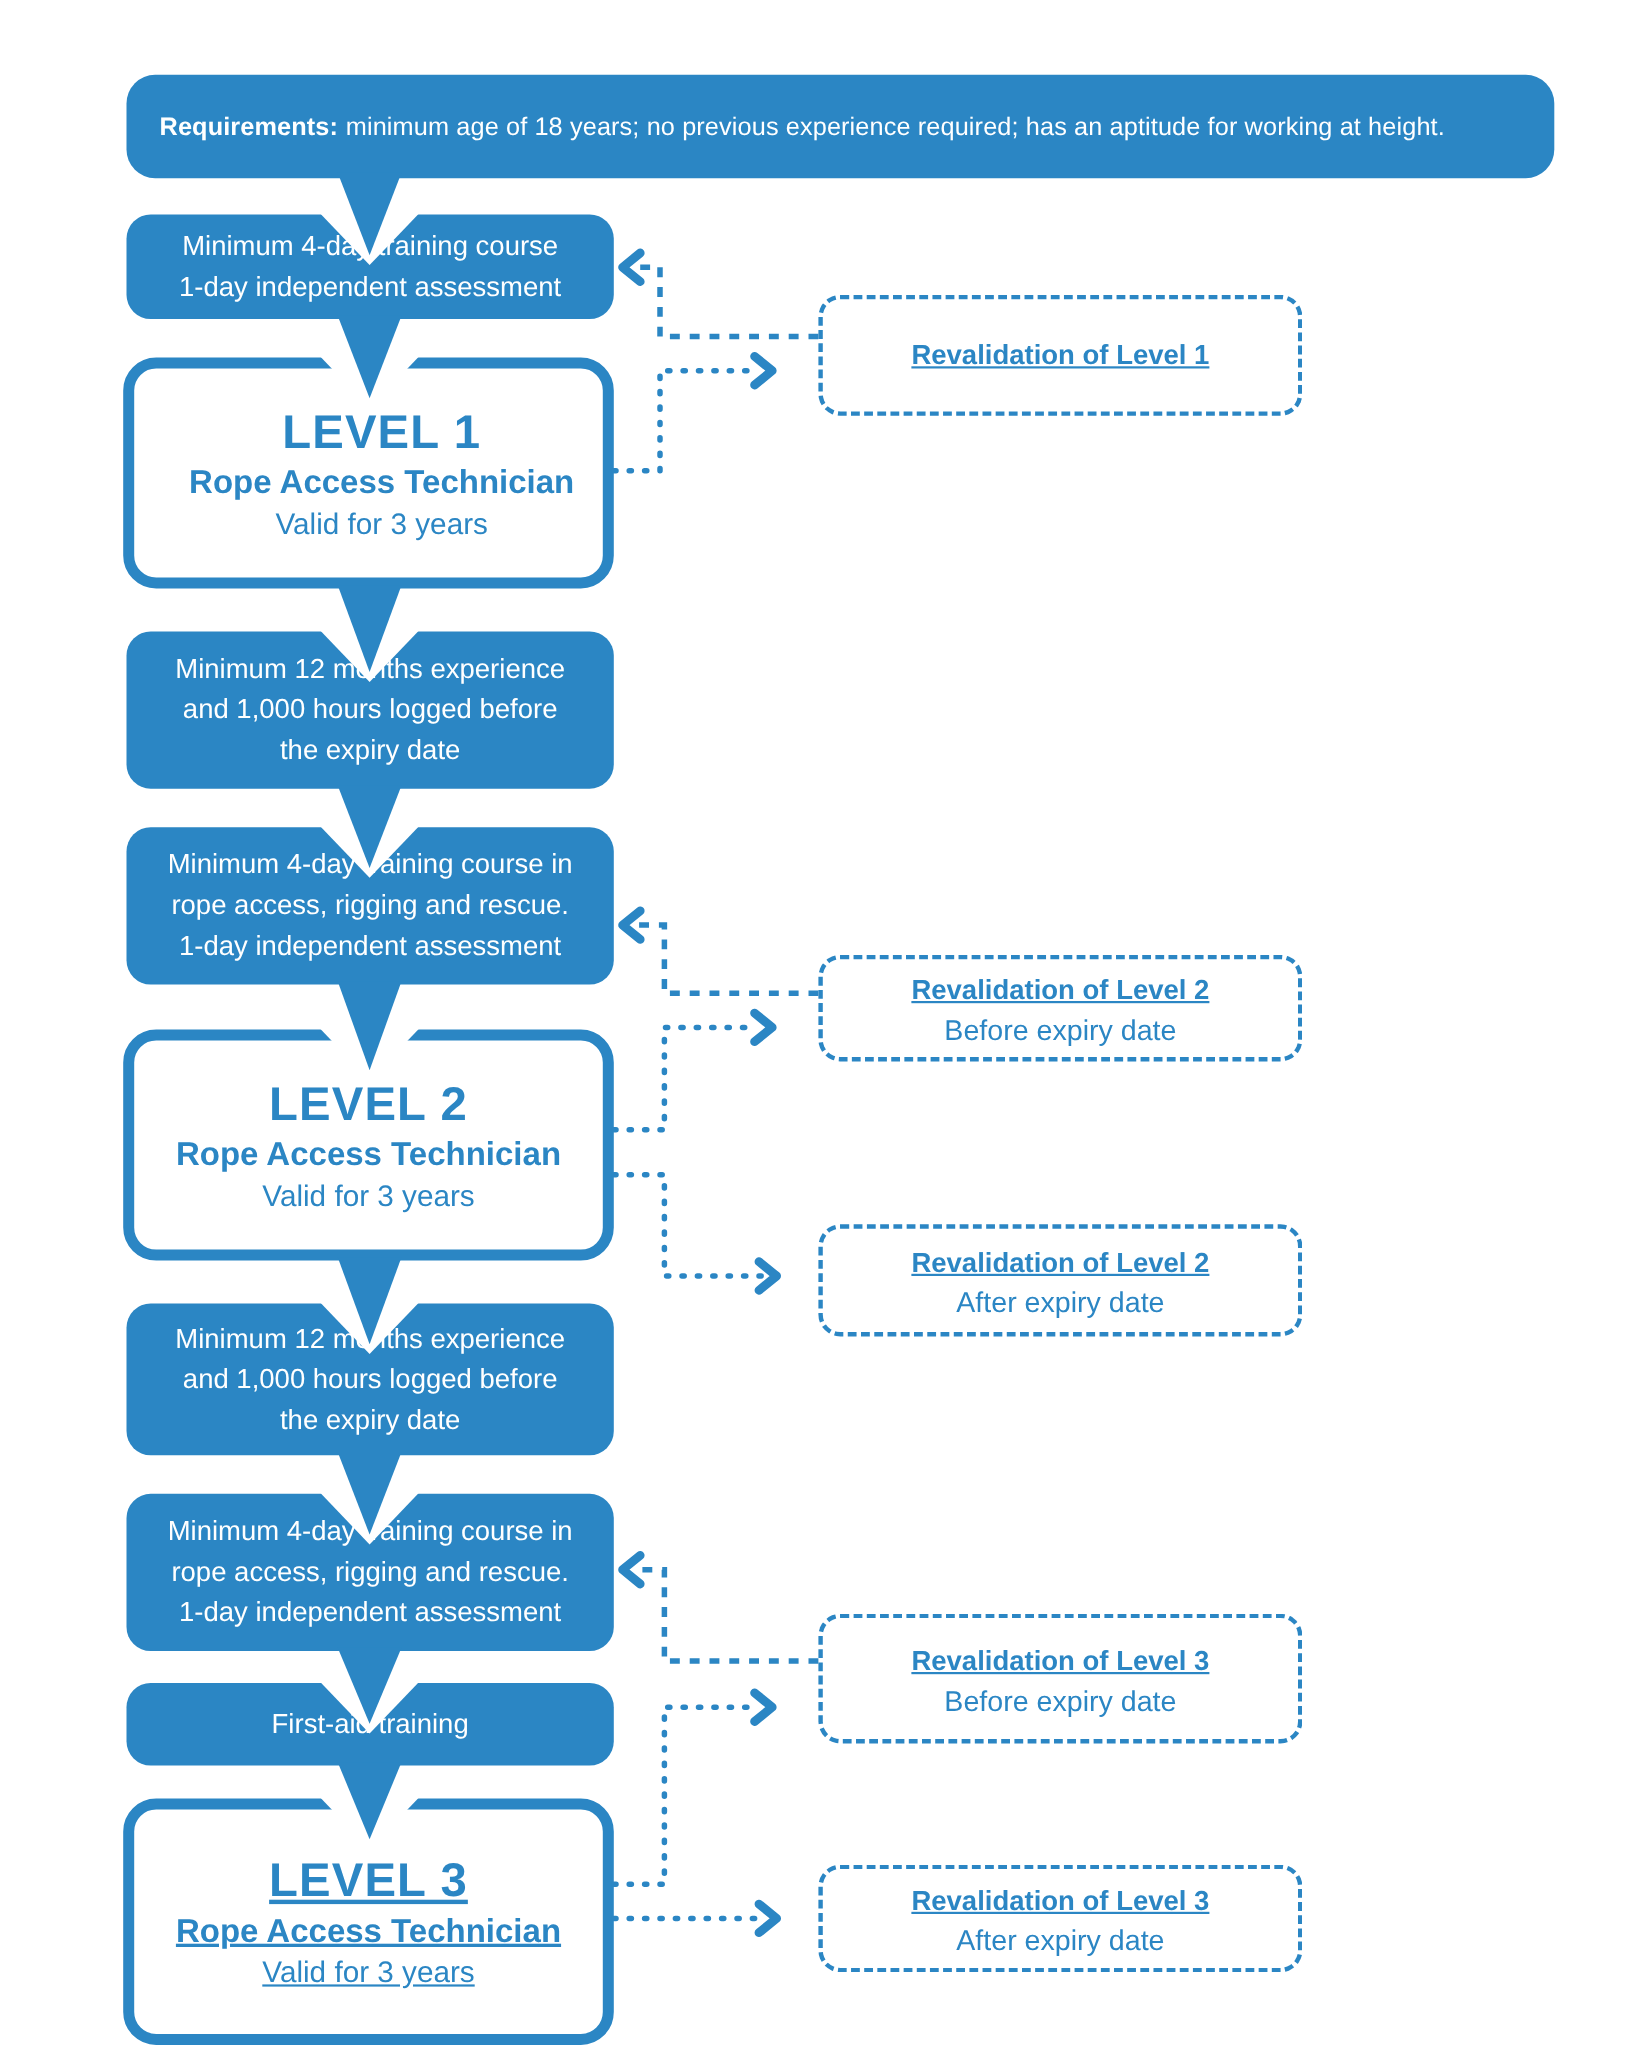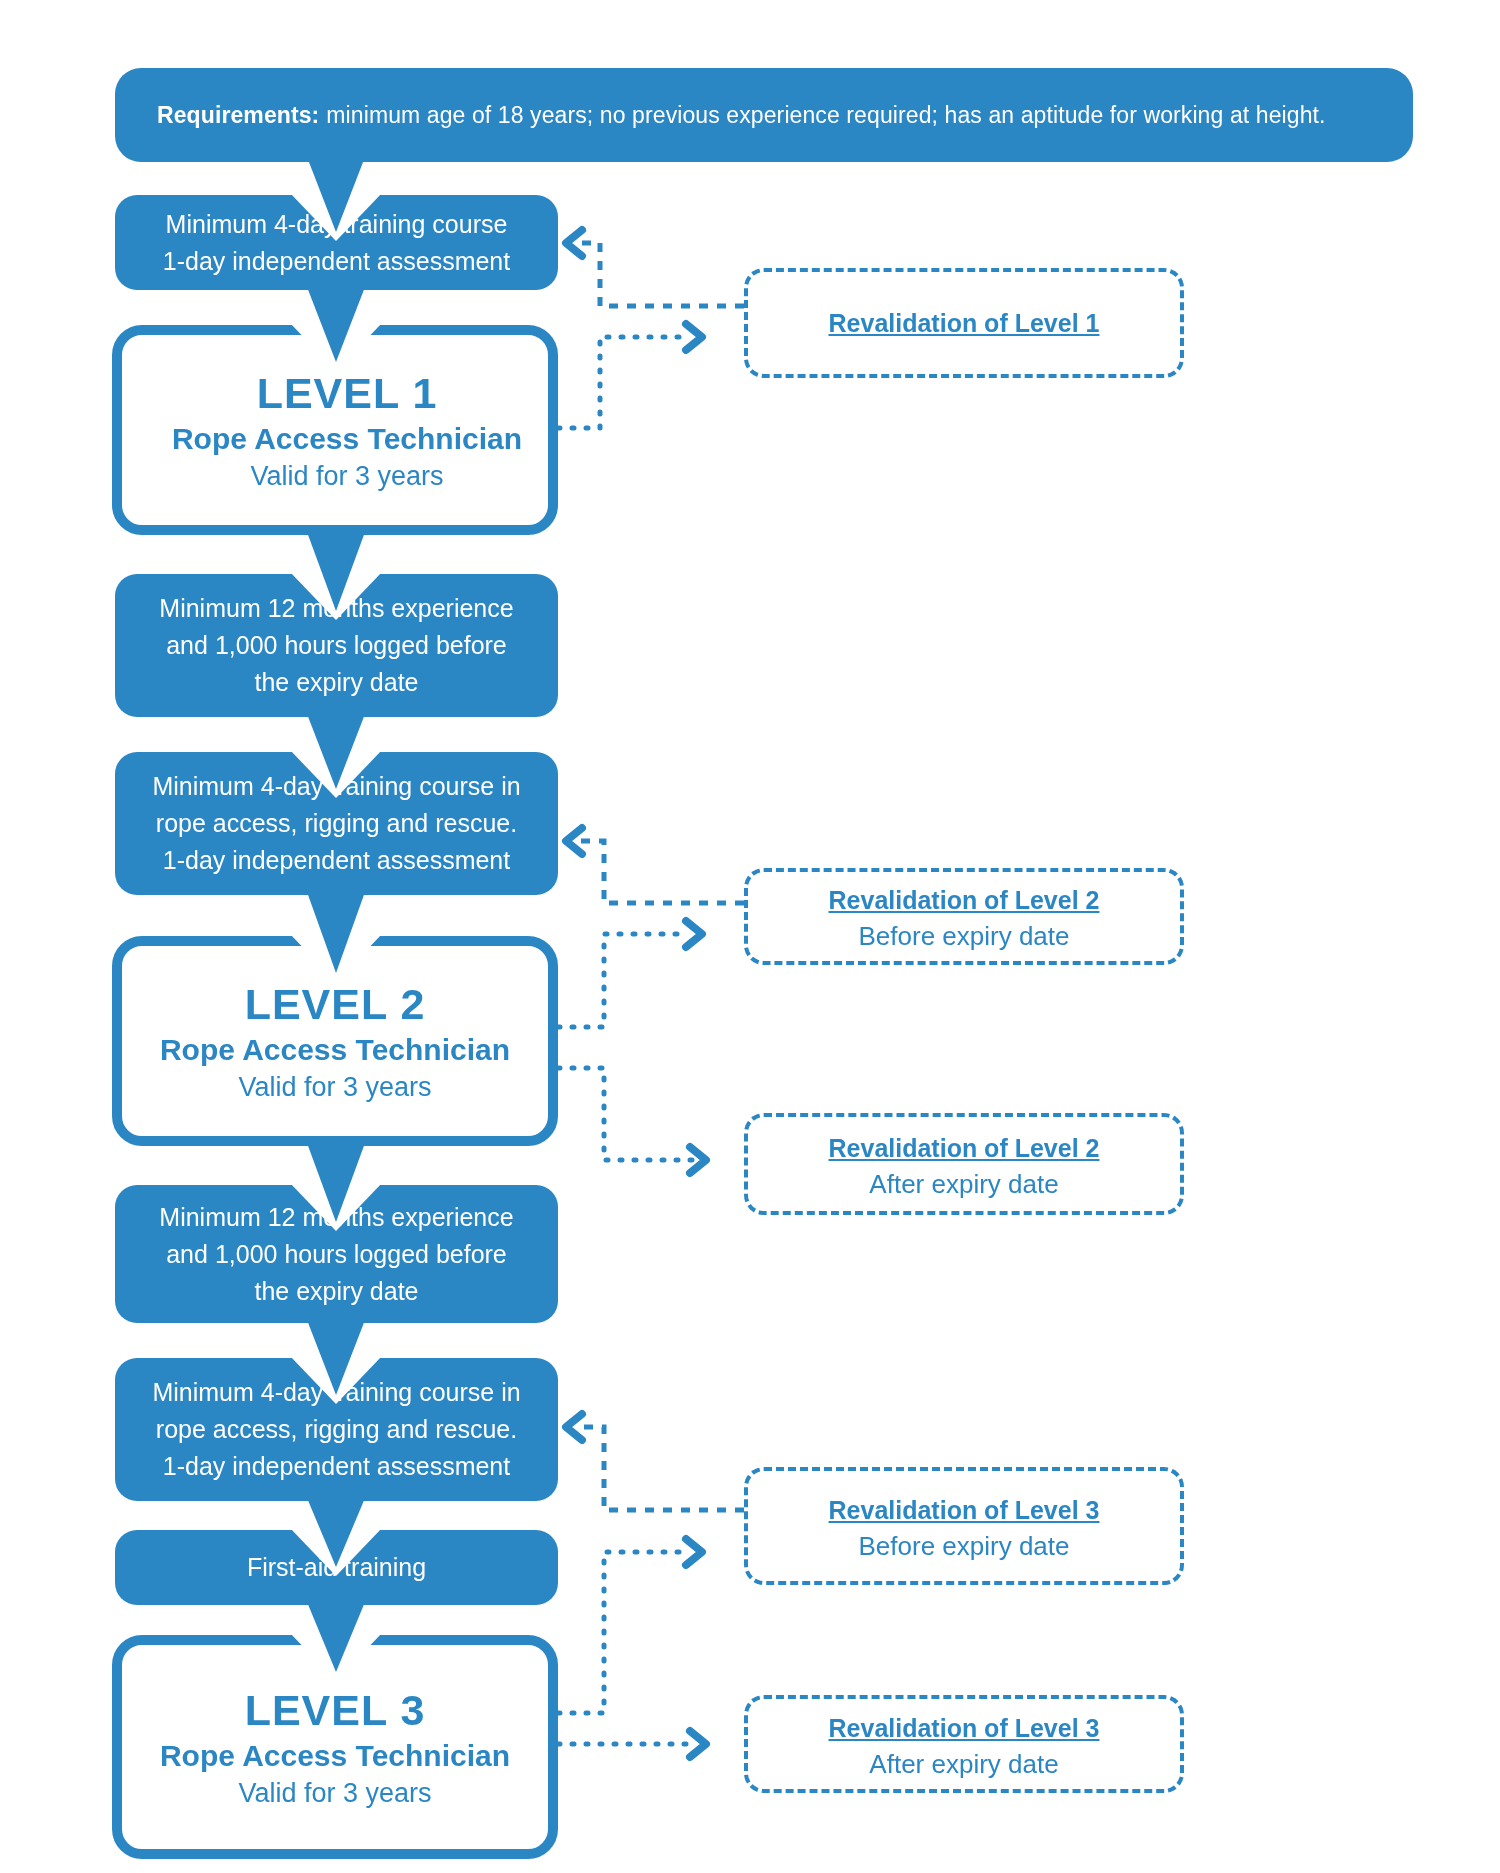--- a/index.html
+++ b/index.html
@@ -4,21 +4,21 @@
 <style>
   html,body{margin:0;padding:0;background:#ffffff;}
   .canvas{
     position:relative;width:1500px;height:1873px;background:#ffffff;overflow:hidden;
     font-family:"Liberation Sans","DejaVu Sans",sans-serif;
   }
   
   .banner{
     position:absolute;left:115px;top:68px;width:1298px;height:94px;
     background:#2b86c4;border-radius:26px;color:#ffffff;
-    display:flex;align-items:center;padding-left:42px;box-sizing:border-box;
+    display:flex;align-items:center;padding-left:30px;box-sizing:border-box;
     font-size:23px;white-space:nowrap;letter-spacing:.1px;
   }
   .banner .bold{font-weight:bold;margin-right:7px;}
   
   .solid-box{
     position:absolute;left:115px;width:443px;background:#2b86c4;border-radius:22px;
     color:#ffffff;display:flex;flex-direction:column;justify-content:center;align-items:center;
     text-align:center;font-size:25px;line-height:37px;box-sizing:border-box;
   }
   
@@ -43,21 +43,21 @@
   .rv-sub:empty{display:none;}
   
   #training1{top:195px;height:95px;}
   #level1{top:325px;height:210px;padding-left:24px;}
   #experience1{top:574px;height:143px;}
   #training2{top:752px;height:143px;}
   #level2{top:936px;height:210px;}
   #experience2{top:1185px;height:138px;}
   #training3{top:1358px;height:143px;}
   #firstaid{top:1530px;height:75px;}
-  #level3{top:1635px;height:224px;}
+  #level3{top:1635px;height:224px;text-decoration:underline;}
   #reval1{top:268px;height:110px;}
   #reval2b{top:868px;height:97px;}
   #reval2a{top:1113px;height:102px;}
   #reval3b{top:1467px;height:118px;}
   #reval3a{top:1695px;height:98px;}
   
   .overlay{position:absolute;left:0;top:0;width:1500px;height:1873px;pointer-events:none;}
   .dot-line{stroke:#2b86c4;stroke-width:5;fill:none;stroke-dasharray:2 12;stroke-linecap:round;}
   .dash-line{stroke:#2b86c4;stroke-width:5;fill:none;stroke-dasharray:9 9;stroke-linecap:butt;}
   .arrow-head{stroke:#2b86c4;stroke-width:8;fill:none;stroke-linecap:round;stroke-linejoin:round;}

